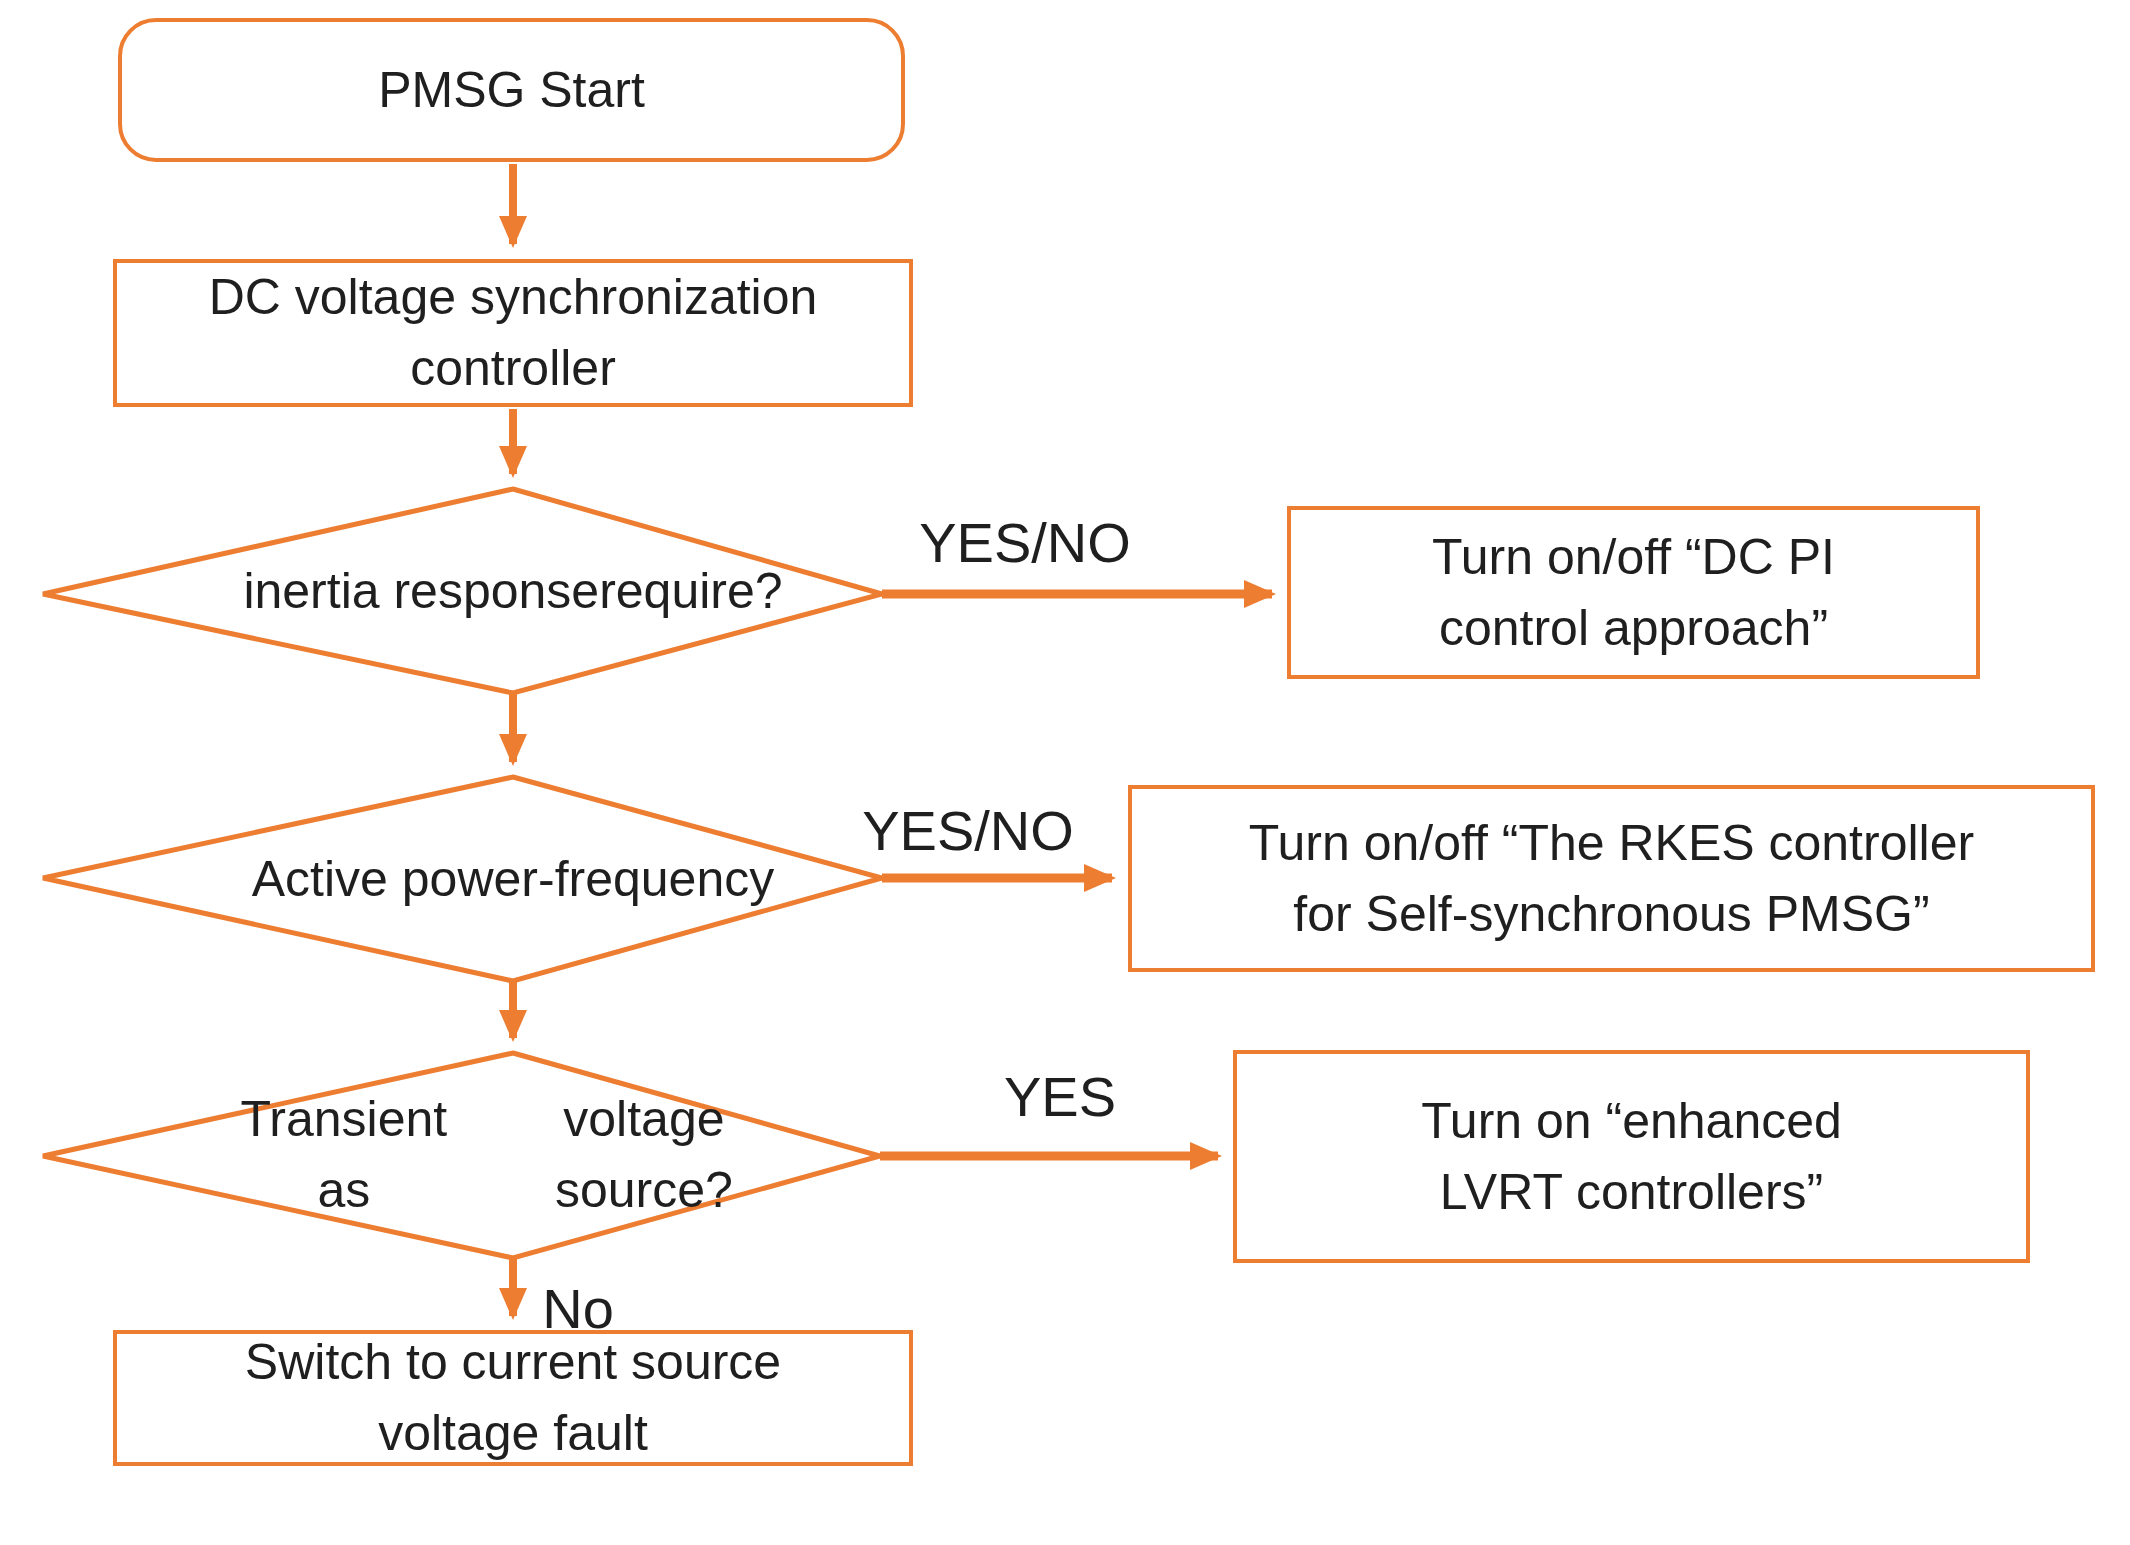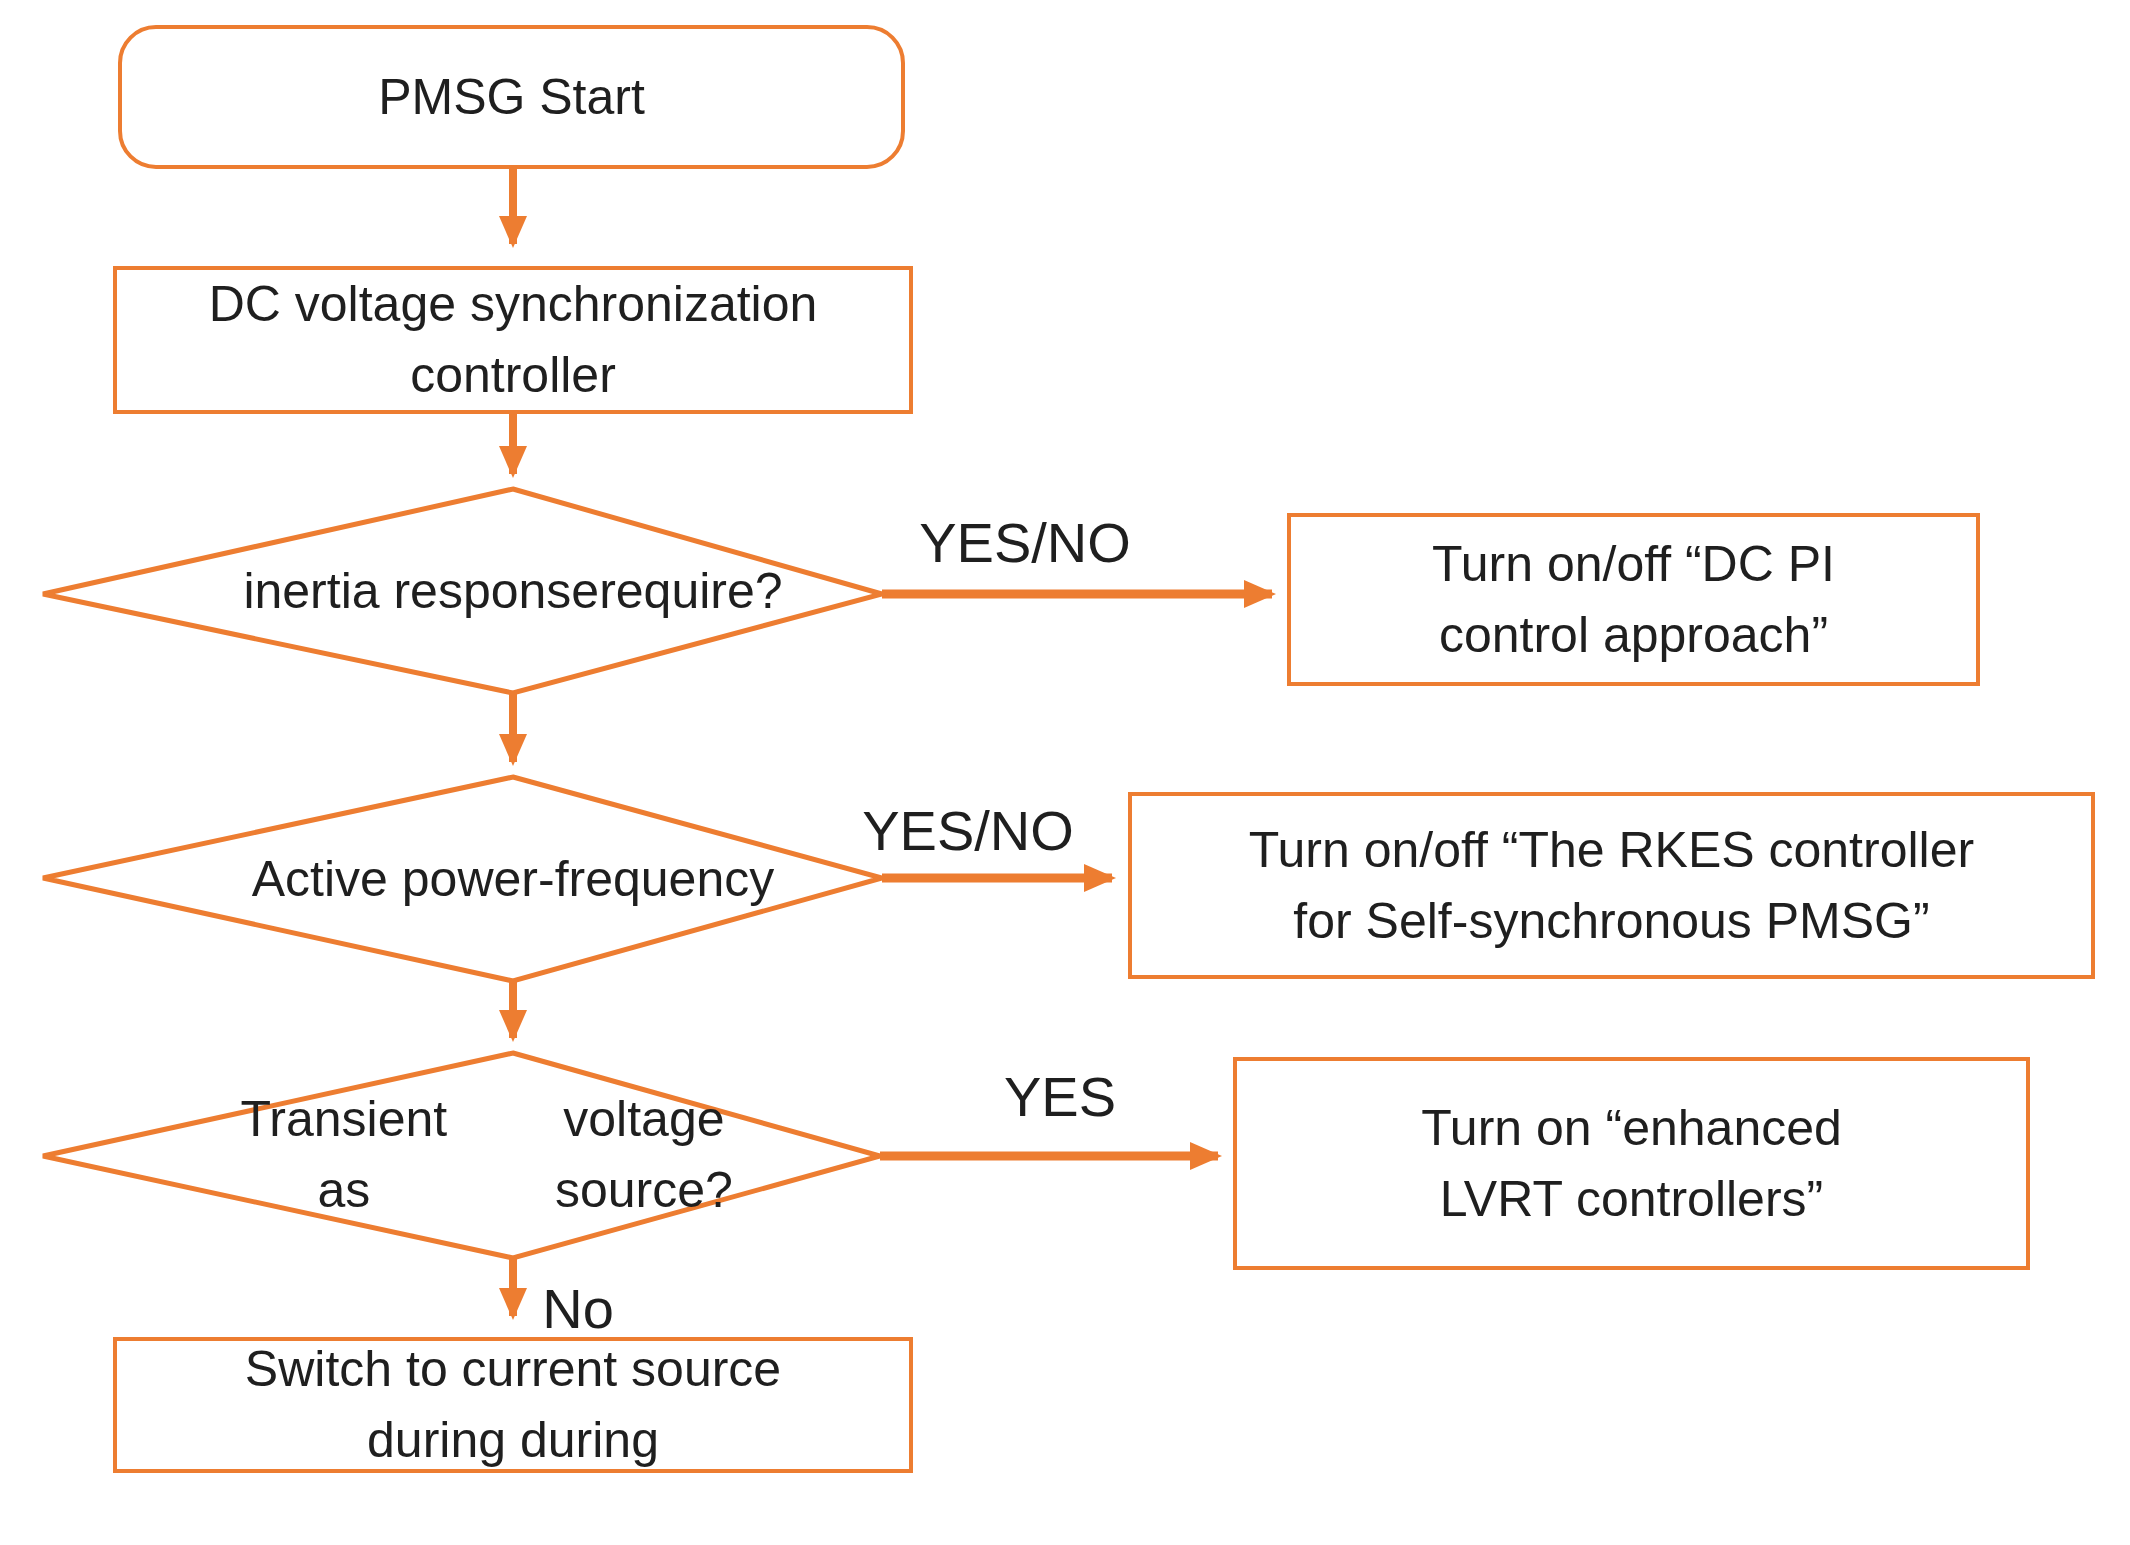--- a/index.html
+++ b/index.html
@@ -14,21 +14,20 @@
   .edges-svg{position:absolute;left:0;top:0;width:2130px;height:1545px;}
   .node{
     position:absolute;
     display:flex;flex-direction:column;
     align-items:center;justify-content:center;
     text-align:center;
     border:4px solid #ED7D31;
     background:#fff;
     font-size:50px;line-height:1.42;
     box-sizing:border-box;
-    margin-top:7px;
   }
   .node.rounded{border-radius:38px;}
   .dlabel{
     position:absolute;
     display:flex;
     align-items:center;justify-content:center;
     text-align:center;
     font-size:50px;line-height:1.42;
     pointer-events:none;
   }
@@ -85,21 +84,21 @@
     <div>for Self-synchronous PMSG”</div>
   </div>
 
   <div class="node" style="left:1233px;top:1050px;width:797px;height:213px;">
     <div>Turn on “enhanced</div>
     <div>LVRT controllers”</div>
   </div>
 
   <div class="node" style="left:113px;top:1330px;width:800px;height:136px;">
     <div>Switch to current source</div>
-    <div>during during</div>
+    <div>voltage fault</div>
   </div>
 
   <div class="dlabel" style="left:213px;top:496px;width:600px;height:190px;">
     <div>inertia response</div>
     <div>require?</div>
   </div>
 
   <div class="dlabel" style="left:213px;top:784px;width:600px;height:190px;">
     <div>Active power-</div>
     <div>frequency</div>

